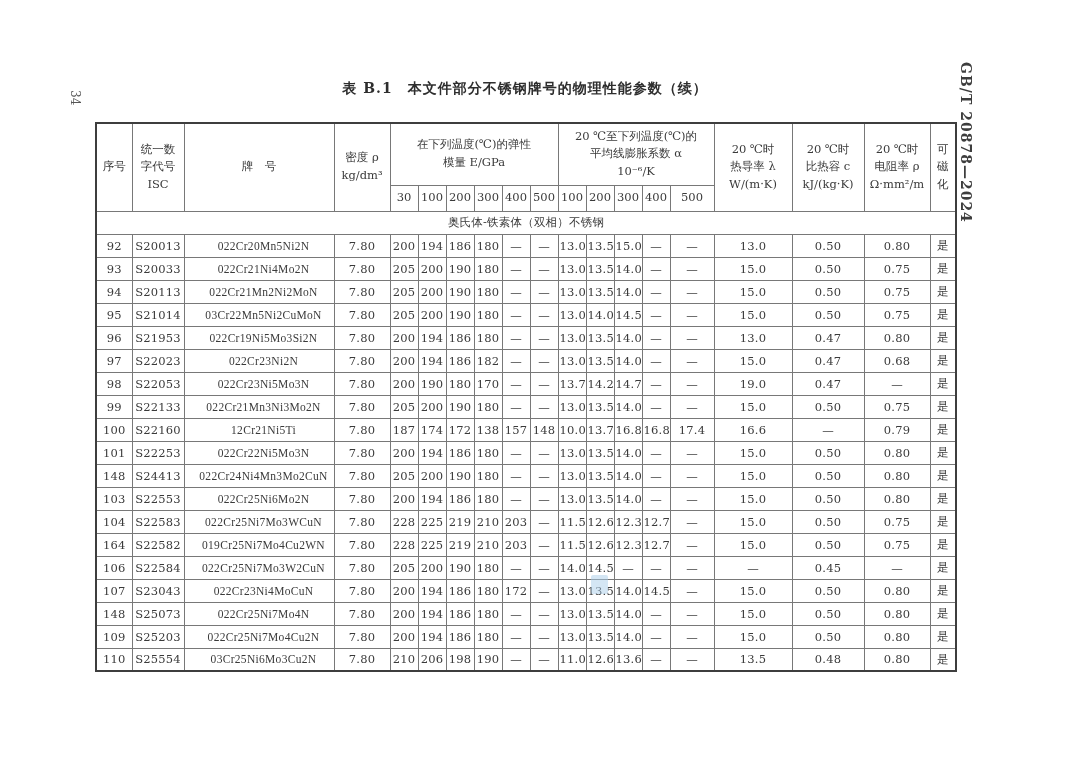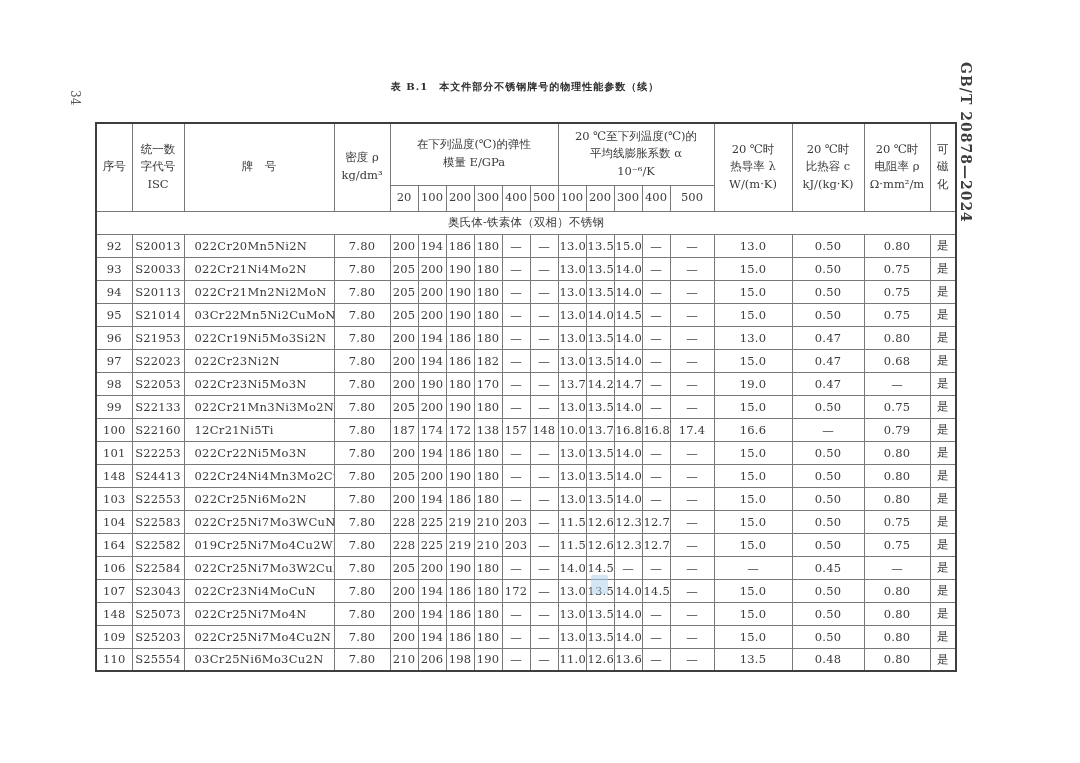--- a/index.html
+++ b/index.html
@@ -19,21 +19,21 @@
   }
   .standard-number-right {
     position:absolute; left:958px; top:62px;
     writing-mode:vertical-rl;
     font-size:14px; font-weight:bold; color:#3d3d3d;
     letter-spacing:1px;
   }
   .doc-title {
     position:absolute; left:95px; top:80px; width:860px;
     text-align:center;
-    font-size:10px; font-weight:bold; color:#2e2e2e;
+    font-size:14px; font-weight:bold; color:#2e2e2e;
     letter-spacing:1px;
   }
   .table-wrap { position:absolute; left:95px; top:122px; width:860px; }
   table.props {
     border-collapse:collapse; table-layout:fixed; width:860px;
     border:2px solid #3e3e3e;
   }
   table.props th, table.props td {
     border:1px solid #787878;
     text-align:center; vertical-align:middle;
@@ -45,21 +45,21 @@
   .pre { white-space:pre-line; }
   .hdr-top { height:62px; }
   .hdr-temps th { height:26px; font-size:11.5px; }
   td.section-row {
     height:22px; font-size:12px; letter-spacing:1px; padding:0;
   }
   table.props tbody td {
     height:23px; font-size:11.5px; padding:0 1px;
     letter-spacing:0.2px;
   }
-  table.props tbody td.grade { text-align:left; padding-left:10px; letter-spacing:0.3px; }
+  table.props tbody td.grade { text-align:center; padding-left:10px; letter-spacing:0.3px;font-family:Liberation Serif, serif; }
   .vstack { display:inline-block; width:14px; word-break:break-all; line-height:1.5;font-family:Liberation Serif, serif; }
   .sel-highlight {
     position:absolute; left:591px; top:575px; width:17px; height:19px;
     opacity:0.5; border-radius:2px; pointer-events:none;
   }
 </style>
 </head>
 <body>
 
 <div class="page-number-left">34</div>
@@ -110,21 +110,21 @@
 W/(m·K)</th>
         <th rowspan="2" class="pre">20 ℃时
 比热容 c
 kJ/(kg·K)</th>
         <th rowspan="2" class="pre">20 ℃时
 电阻率 ρ
 Ω·mm²/m</th>
         <th rowspan="2"><span class="vstack">可磁化</span></th>
       </tr>
       <tr class="hdr-temps">
-        <th>20</th>
+        <th>30</th>
         <th>100</th>
         <th>200</th>
         <th>300</th>
         <th>400</th>
         <th>500</th>
         <th>100</th>
         <th>200</th>
         <th>300</th>
         <th>400</th>
         <th>500</th>

